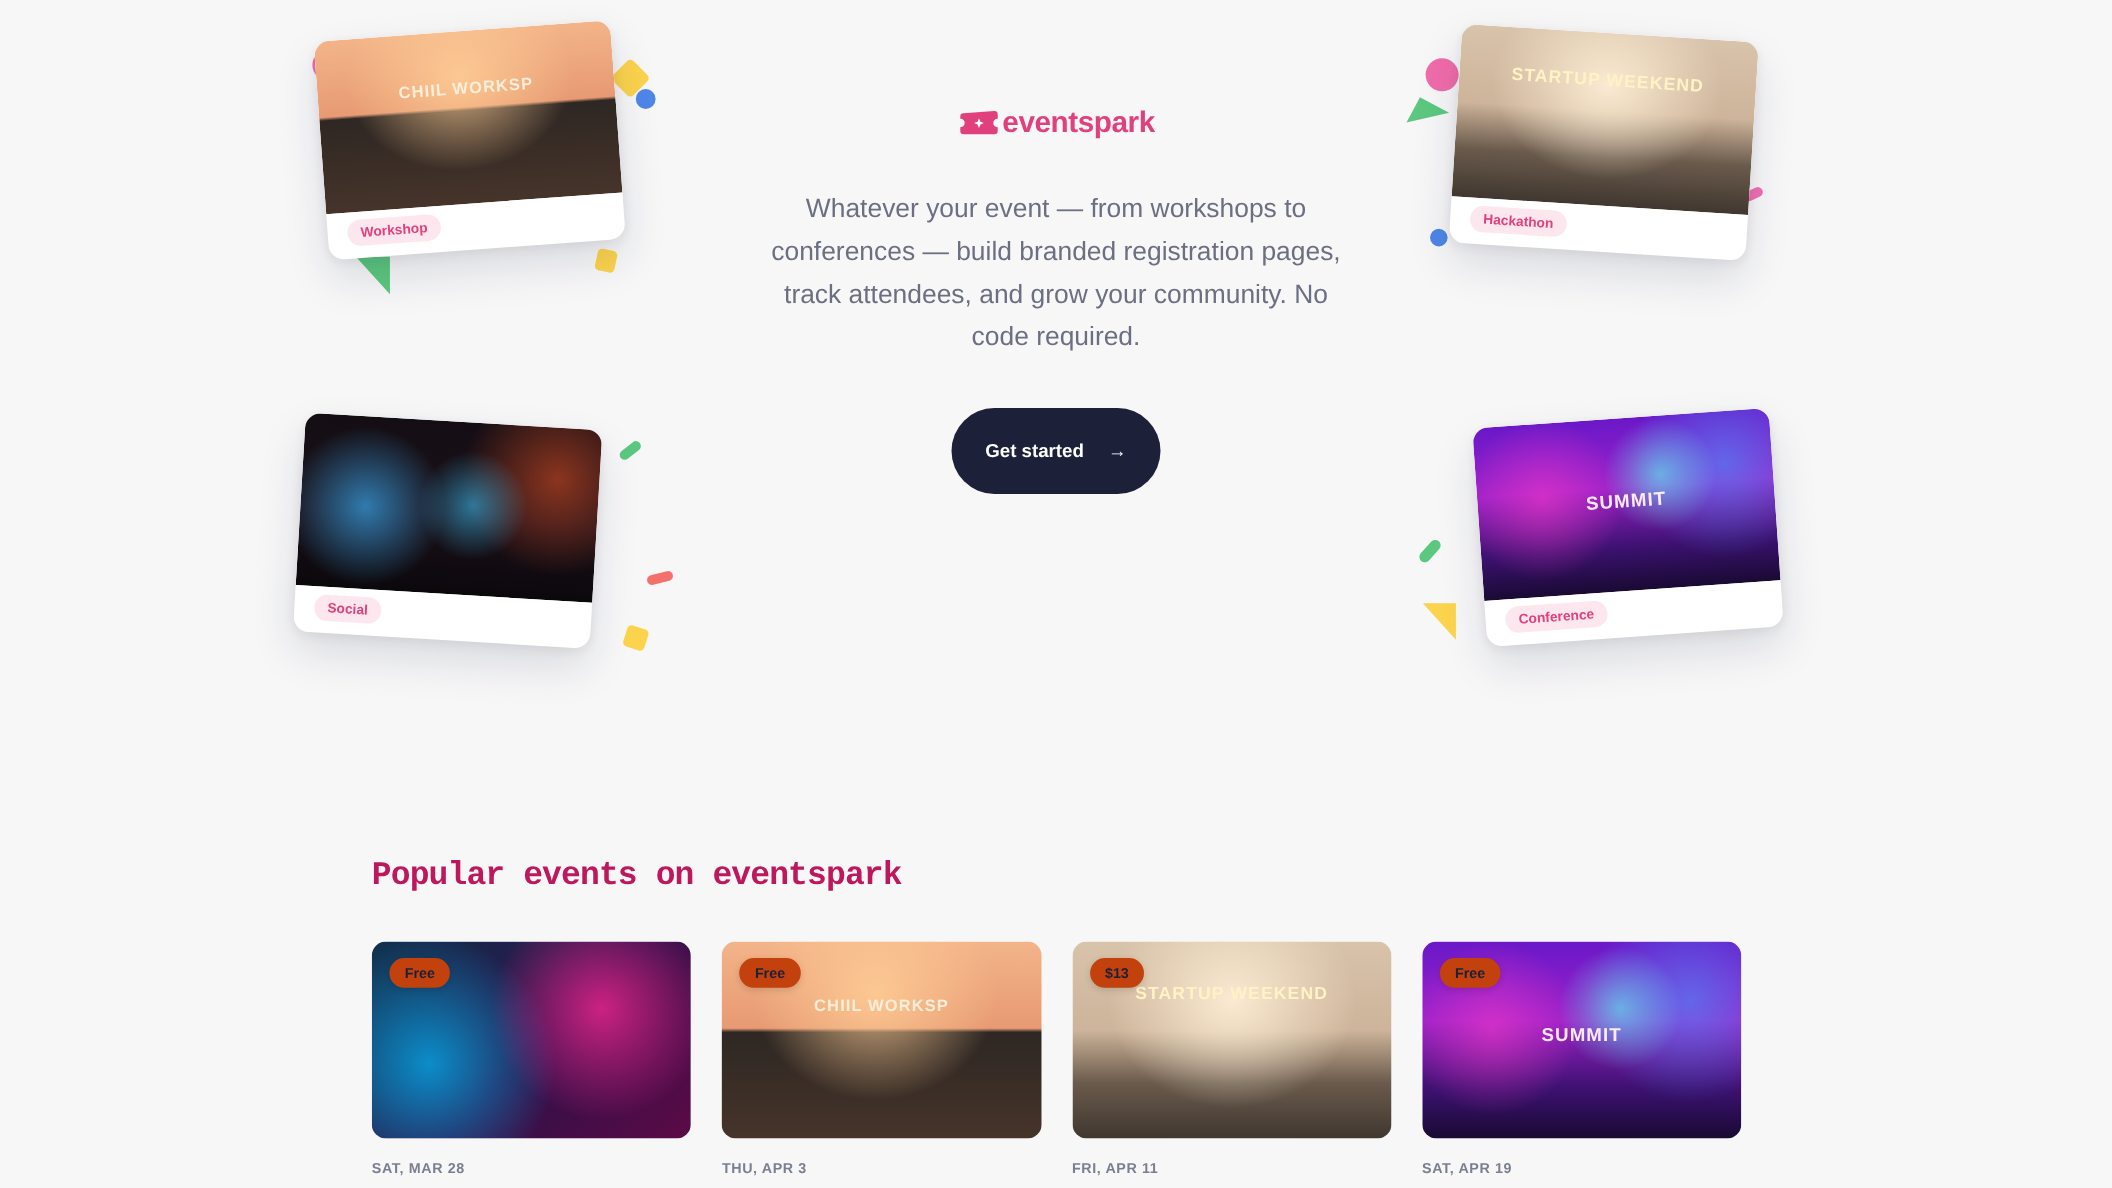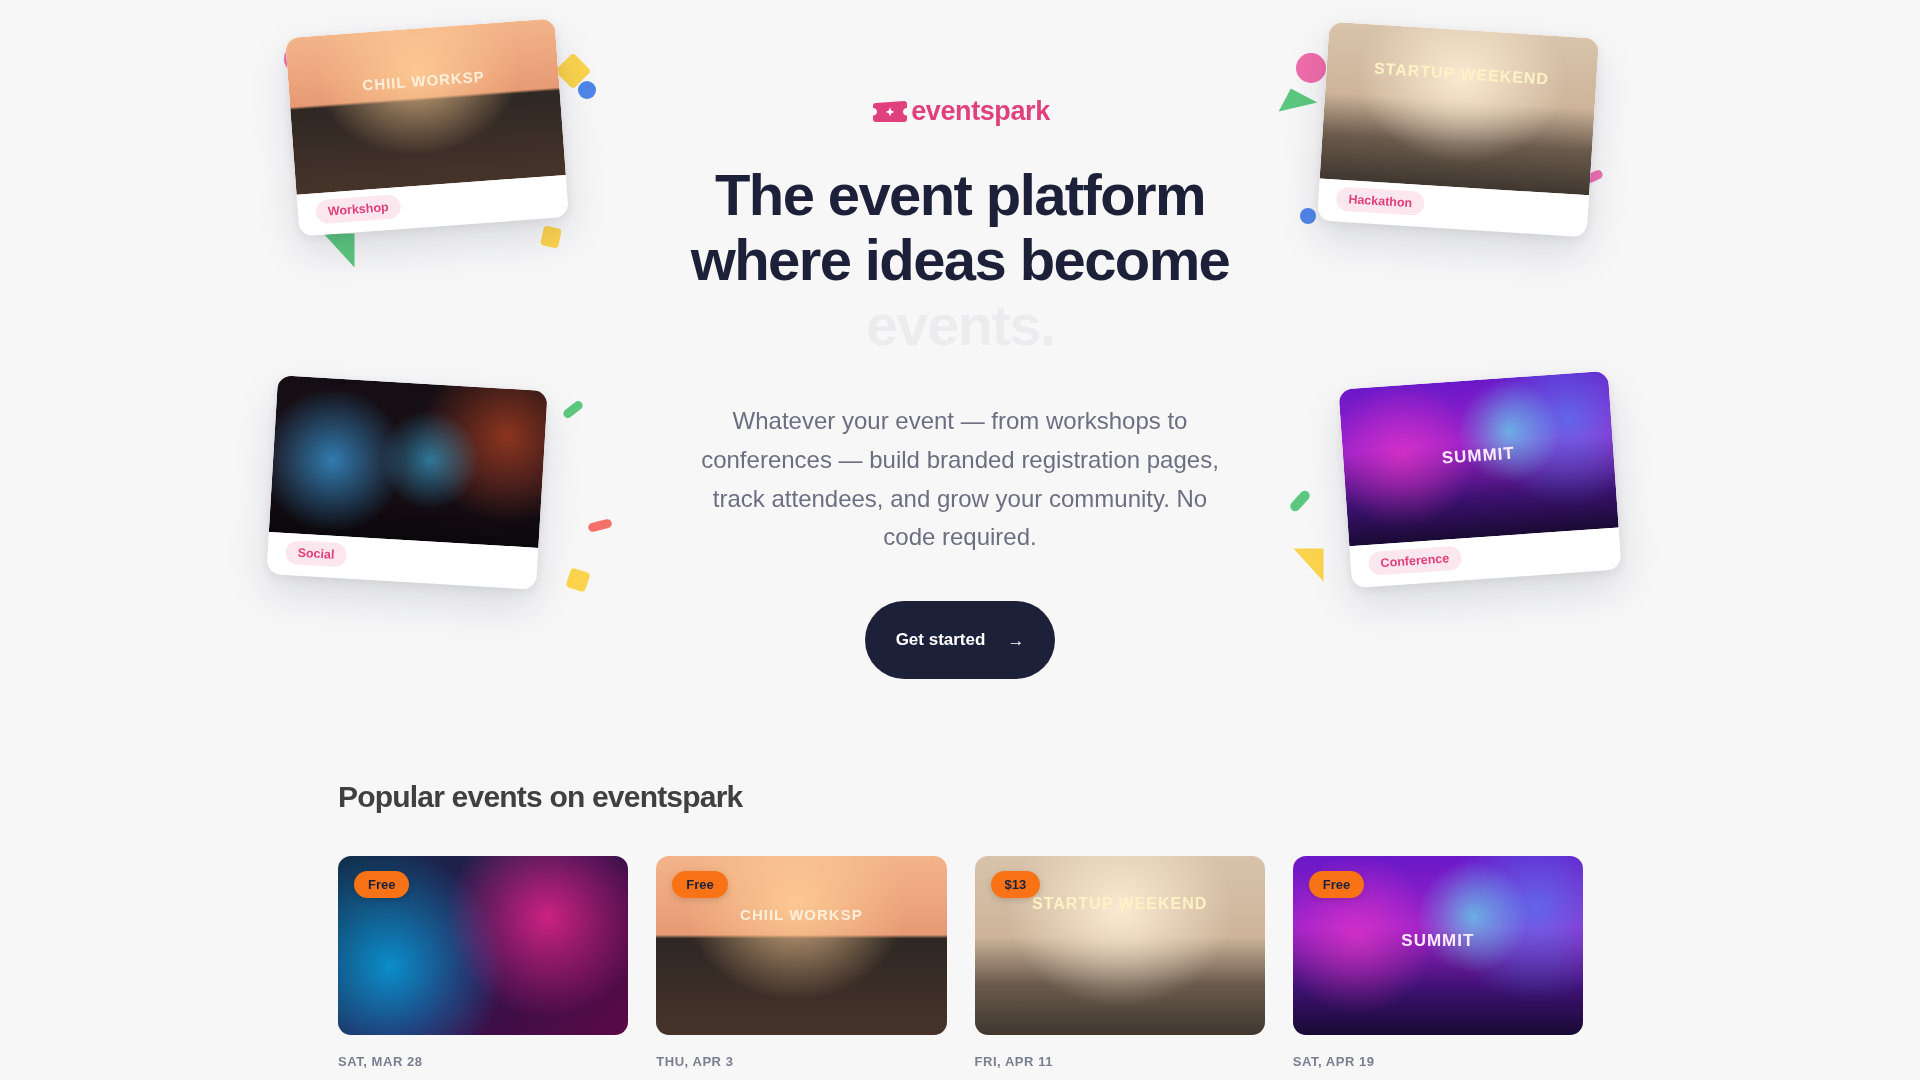--- a/index.html
+++ b/index.html
@@ -78,34 +78,34 @@
   .f1 { left: 292px; top: 28px;  transform: rotate(-4.2deg); }
   .f2 { left: 1323px; top: 30px; transform: rotate(3.6deg); }
   .f3 { left: 272px; top: 383px; transform: rotate(3.4deg); }
   .f4 { left: 1345px; top: 380px; transform: rotate(-4deg); }
 
   
   .section {
     position: absolute; left: 338px; top: 780px; width: 1245px; z-index: 4;
   }
   .section-title {
-    font-size: 30px; font-weight: 800; color: #404040; letter-spacing: -0.8px;
+    font-size: 30px; font-weight: 800; color: #be185d; letter-spacing: -0.8px; font-family: Liberation Mono, monospace;
   }
   .grid {
     margin-top: 42px;
     display: grid; grid-template-columns: repeat(4, 1fr); gap: 28px;
   }
   .ecard { position: relative; }
   .ecard .pic {
     width: 100%; height: 179px; border-radius: 13px;
     overflow: hidden; position: relative;
   }
   .ecard .price {
     position: absolute; left: 16px; top: 15px;
-    background: #f97316; color: #1d2039;
+    background: #c2410c; color: #1d2039;
     font-size: 13px; font-weight: 700;
     padding: 6px 14px; border-radius: 99px;
     box-shadow: 0 2px 7px rgba(0,0,0,0.14);
   }
   .ecard .date {
     margin-top: 19px;
     font-size: 13px; font-weight: 600; color: #7a7f90;
     letter-spacing: 0.55px; text-transform: uppercase;
   }
   .ecard .ename {
@@ -224,25 +224,20 @@
                    C34.5 9 33 10.6 33 12.8 C33 15 34.5 16.6 37 16.6 L37 20
                    C37 22 36 23 34 23 L6 23 C4 23 3 22 3 20 L3 16.6
                    C5.5 16.6 7 15 7 12.8 C7 10.6 5.5 9 3 9 Z" fill="#e0407b"></path>
           <path d="M20 8.5 L21.3 11.6 L24.4 12.9 L21.3 14.2 L20 17.3
                    L18.7 14.2 L15.6 12.9 L18.7 11.6 Z" fill="#ffffff"></path>
         </svg>
       </span>
       <span class="brand-name">eventspark</span>
     </div>
 
-    <h1 class="headline">
-      <span>The event platform</span><br>
-      <span>where ideas become</span>
-      <span class="ghost">events.</span>
-    </h1>
 
     <p class="subtitle">Whatever your event — from workshops to conferences — build branded registration pages, track attendees, and grow your community. No code required.</p>
 
     <button class="cta">
       <span>Get started</span>
       <span class="arrow">→</span>
     </button>
   </div>
 
   <div class="section">

